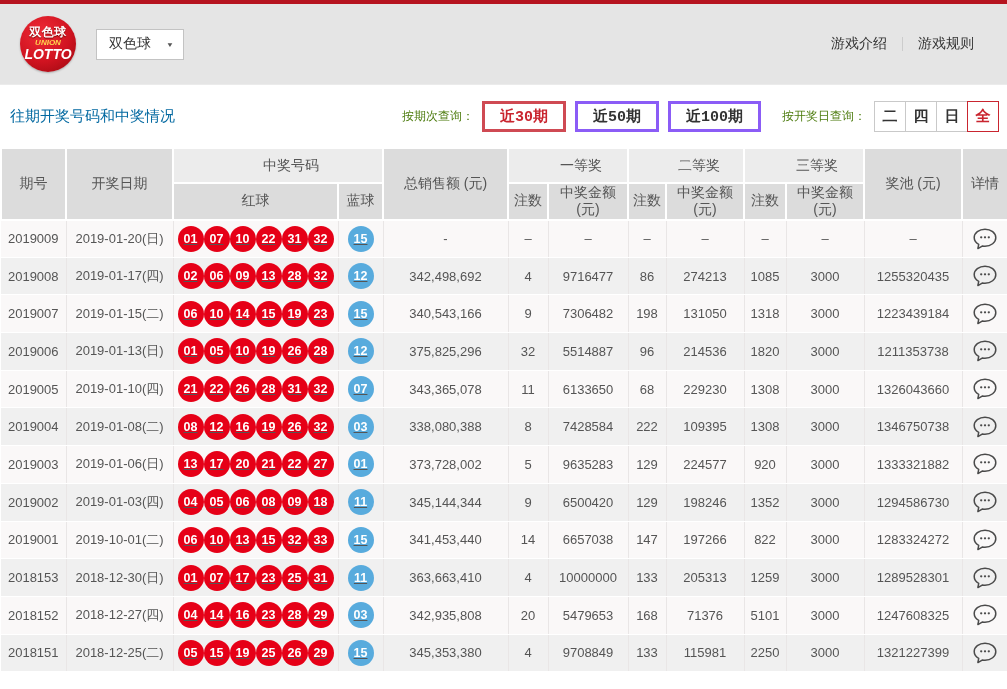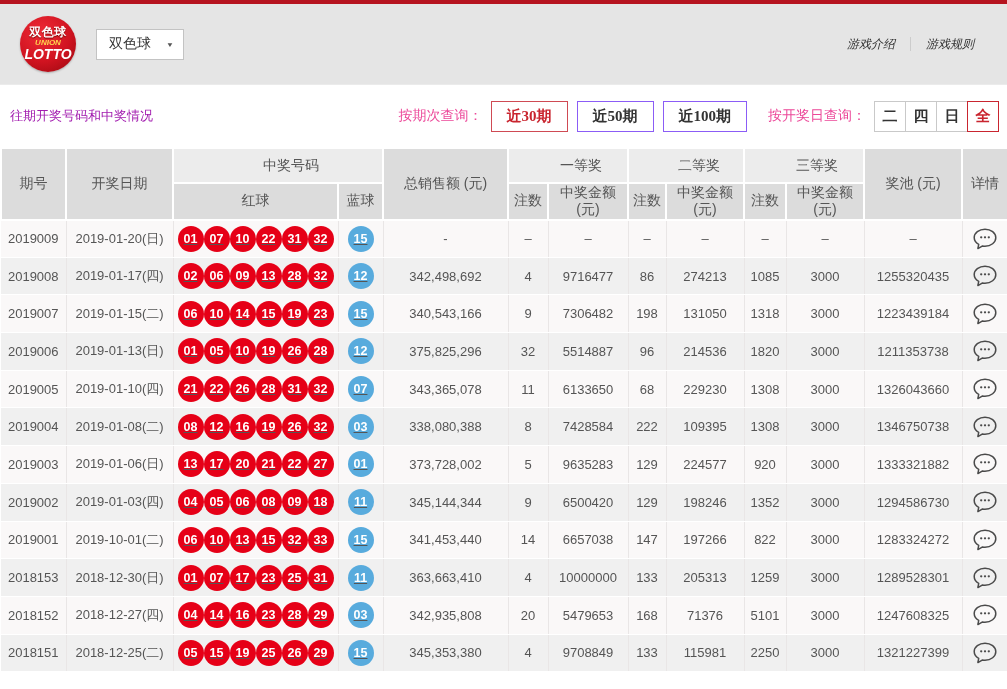--- a/index.html
+++ b/index.html
@@ -16,32 +16,32 @@
     color:#fff; line-height:1.05; box-shadow:0 1px 2px rgba(0,0,0,.25); }
   .logo .l1 { font-size:12px; font-weight:bold; text-shadow:0 1px 1px #700; letter-spacing:.5px; }
   .logo .l2 { font-size:8px; font-weight:bold; color:#ffd54d; font-style:italic; }
   .logo .l3 { font-size:14px; font-weight:bold; color:#fff; font-style:italic; }
   .game-select { margin-left:20px; width:88px; height:31px; border:1px solid #c3c3c3;
     display:flex; align-items:center; justify-content:space-between; padding:0 9px 0 12px;
     font-size:14px; color:#333; cursor:pointer; background:#fff; }
   .game-select .caret { font-size:8px; color:#555; transform:scaleY(.8); }
   .schedule { margin-left:26px; font-size:15px; color:#666; letter-spacing:.5px; }
   .nav { margin-left:auto; display:flex; align-items:center; }
-  .nav a { font-size:12px; color:#333; text-decoration:none; padding:0 15px; cursor:pointer;font-style:italic; }
+  .nav a { font-size:14px; color:#333; text-decoration:none; padding:0 15px; cursor:pointer; }
   .nav .divider { width:1px; height:14px; background:#ccc; }
 
   
   .filterbar { height:62px; display:flex; align-items:center; padding:0 8px 0 10px; background:#fff; }
-  .filter-title { font-size:13px; color:#a21caf; }
+  .filter-title { font-size:15px; color:#0369a1; }
   .filter-right { margin-left:auto; display:flex; align-items:center; }
-  .flabel { font-size:14px; color:#ec4899; margin-right:8px; }
+  .flabel { font-size:12px; color:#4d7c0f; margin-right:8px; }
   .flabel.second { margin-left:12px; }
-  .fbtn { height:31px; margin-right:9px; padding:0 15px; border:1px solid #8b5cf6; background:#fff;
+  .fbtn { height:31px; margin-right:9px; padding:0 15px; border:3px solid #8b5cf6; background:#fff;
     font-size:15px; font-weight:bold; color:#333; display:inline-flex; align-items:center; gap:7px;
-    cursor:pointer; font-family:Liberation Serif, serif; }
+    cursor:pointer; font-family:Liberation Mono, monospace; }
   .fbtn.active { border-color:#cf4a53; color:#c9252f; }
   .fbtn .caret { font-size:8px; color:#333; transform:scaleY(.8); }
   .day-group { display:flex; }
   .day-btn { width:32px; height:31px; border:1px solid #c9c9c9; margin-left:-1px; background:#fff;
     display:inline-flex; align-items:center; justify-content:center; font-size:15px; font-weight:bold;
     color:#333; cursor:pointer; font-family:inherit; position:relative; }
   .day-btn:first-child { margin-left:0; }
   .day-btn.active { border-color:#c9252f; color:#c9252f; z-index:2; }
 
   

